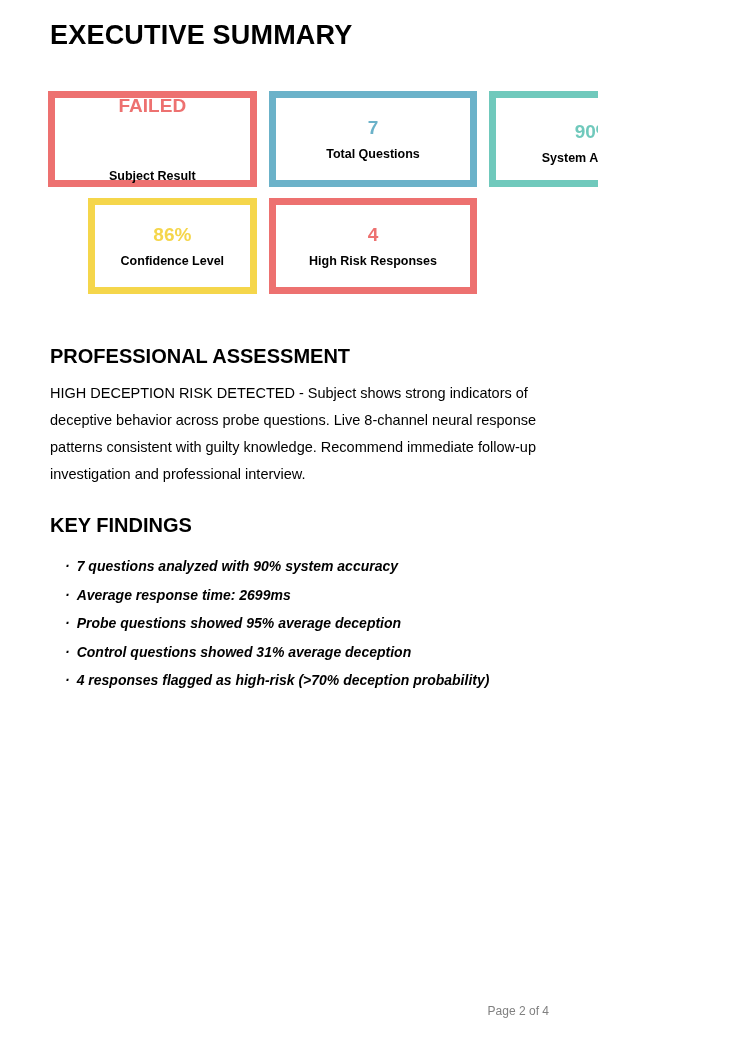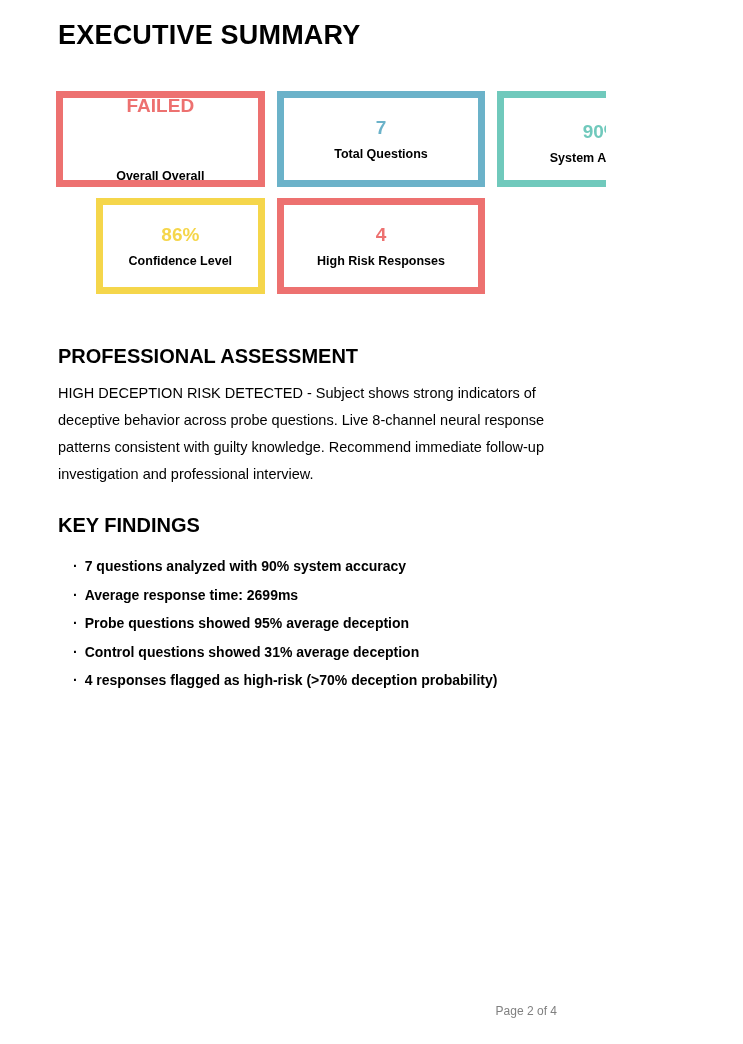--- a/index.html
+++ b/index.html
@@ -4,21 +4,20 @@
 <style>
   html, body { margin: 0; padding: 0; background: #ffffff; }
   .page {
     position: relative;
     width: 598px;
     height: 1044px;
     background: #ffffff;
     font-family: "Liberation Sans", "DejaVu Sans", sans-serif;
     color: #000000;
     overflow: hidden;
-    padding-left: 8px;
   }
   .title {
     margin: 0;
     padding: 20px 0 0 50px;
     font-size: 27px;
     line-height: 31px;
     font-weight: 700;
     letter-spacing: 0.2px;
     color: #000000;
   }
@@ -76,20 +75,21 @@
   .findings {
     list-style: none;
     margin: 15px 0 0 0;
     padding: 0 0 0 15px;
   }
   .findings li {
     font-size: 14px;
     font-weight: 700;
     line-height: 28.5px;
     color: #000000;
+    font-style: italic;
   }
   .bullet-dot {
     display: inline-block;
     margin-right: 7px;
     font-weight: 700;
   }
   .footer {
     position: absolute;
     right: 49px;
     bottom: 26px;
@@ -100,21 +100,21 @@
 </head>
 <body>
 
 <div class="page">
 
   <h1 class="title">EXECUTIVE SUMMARY</h1>
 
   <div class="cards" id="cards-grid">
       <div class="card" style="border-color: rgb(237, 113, 112); gap: 44px;">
       <div class="card-value" style="color: rgb(237, 113, 112);">FAILED</div>
-      <div class="card-label">Overall Overall</div>
+      <div class="card-label">Subject Result</div>
     </div>
       <div class="card" style="border-color: rgb(107, 178, 201);">
       <div class="card-value" style="color: rgb(107, 178, 201);">7</div>
       <div class="card-label">Total Questions</div>
     </div>
       <div class="card" style="border-color: rgb(112, 201, 188);">
       <div class="card-value" style="color: rgb(112, 201, 188); margin-top: 9px;">90%</div>
       <div class="card-label">System Accuracy</div>
     </div>
       <div class="card" style="border-color: rgb(245, 214, 75); margin-left: 40px;">

